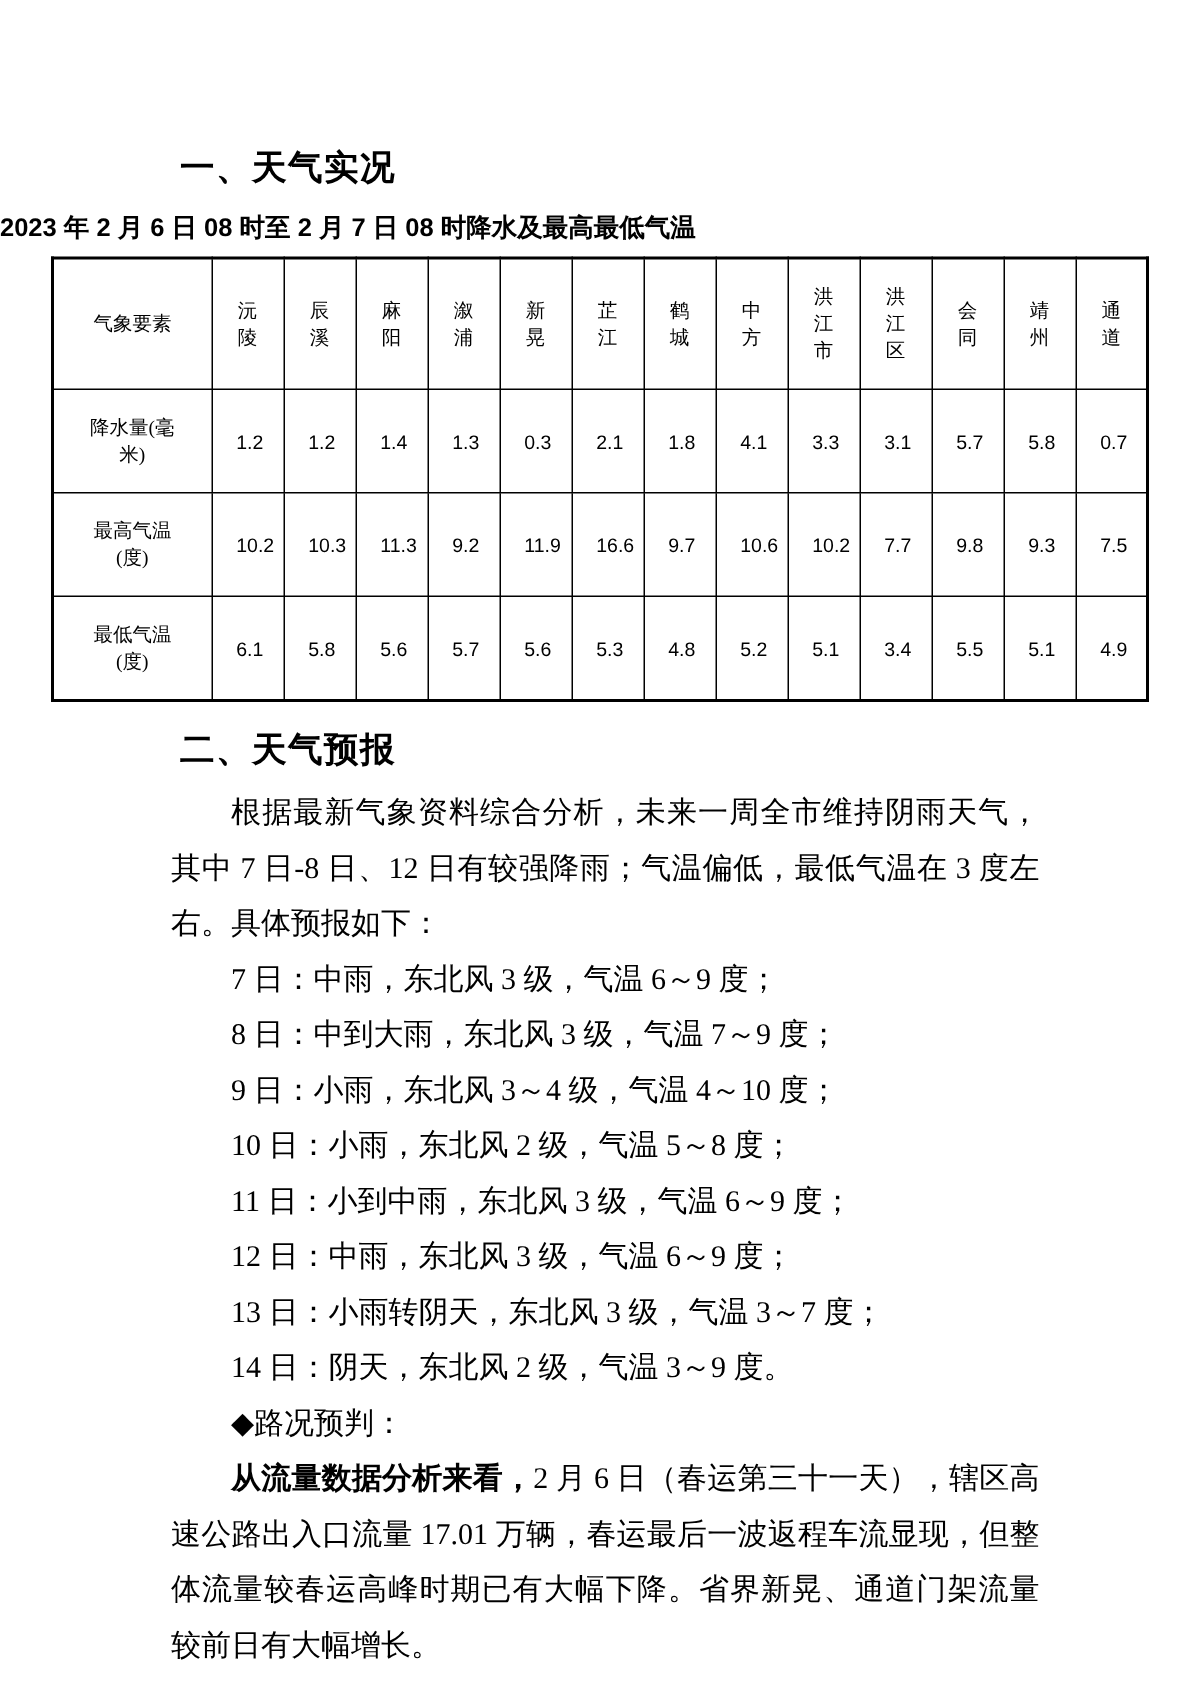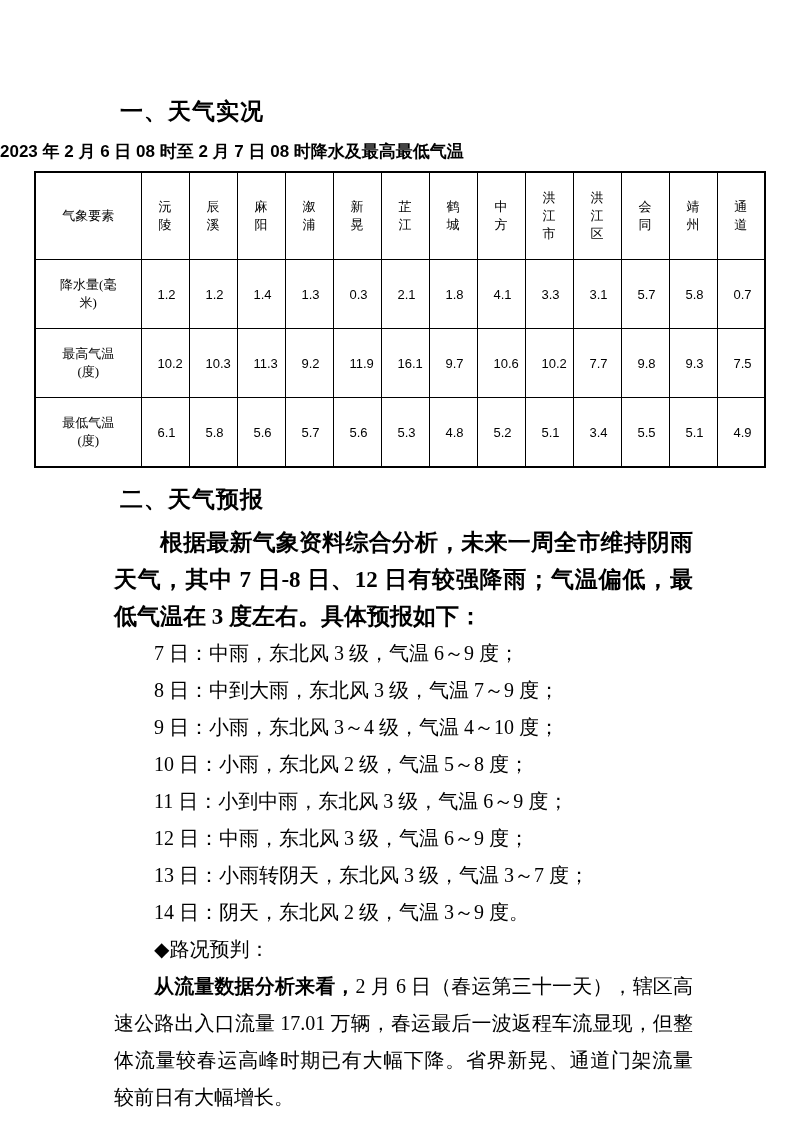--- a/index.html
+++ b/index.html
@@ -56,25 +56,24 @@
   .cell-label {
     font-size: 13px;
     font-family: "Liberation Serif", "DejaVu Serif", serif;
     font-weight: normal;
   }
   .cell-num {
     font-size: 13px;
     font-family: "Liberation Sans", "DejaVu Sans", sans-serif;
   }
   .body-text {
-    font-size: 23px;
+    font-size: 20px;
     line-height: 37px;
     margin: 0 100px 0 114px;
     text-align: justify;
-    font-weight: bold;
   }
   .intro { text-indent: 2em; margin-top: 10px; }
   .forecast-line {
     font-size: 20px;
     line-height: 37px;
     margin: 0 100px 0 114px;
     text-indent: 2em;
   }
   .road-heading {
     font-family: "Liberation Sans", "DejaVu Sans", sans-serif;
@@ -157,21 +156,21 @@
           <td class="cell-num">5.8</td>
           <td class="cell-num">0.7</td>
         </tr>
         <tr>
           <td class="cell-label">最高气温(度)</td>
           <td class="cell-num">10.2</td>
           <td class="cell-num">10.3</td>
           <td class="cell-num">11.3</td>
           <td class="cell-num">9.2</td>
           <td class="cell-num">11.9</td>
-          <td class="cell-num">16.1</td>
+          <td class="cell-num">16.6</td>
           <td class="cell-num">9.7</td>
           <td class="cell-num">10.6</td>
           <td class="cell-num">10.2</td>
           <td class="cell-num">7.7</td>
           <td class="cell-num">9.8</td>
           <td class="cell-num">9.3</td>
           <td class="cell-num">7.5</td>
         </tr>
         <tr>
           <td class="cell-label">最低气温(度)</td>

